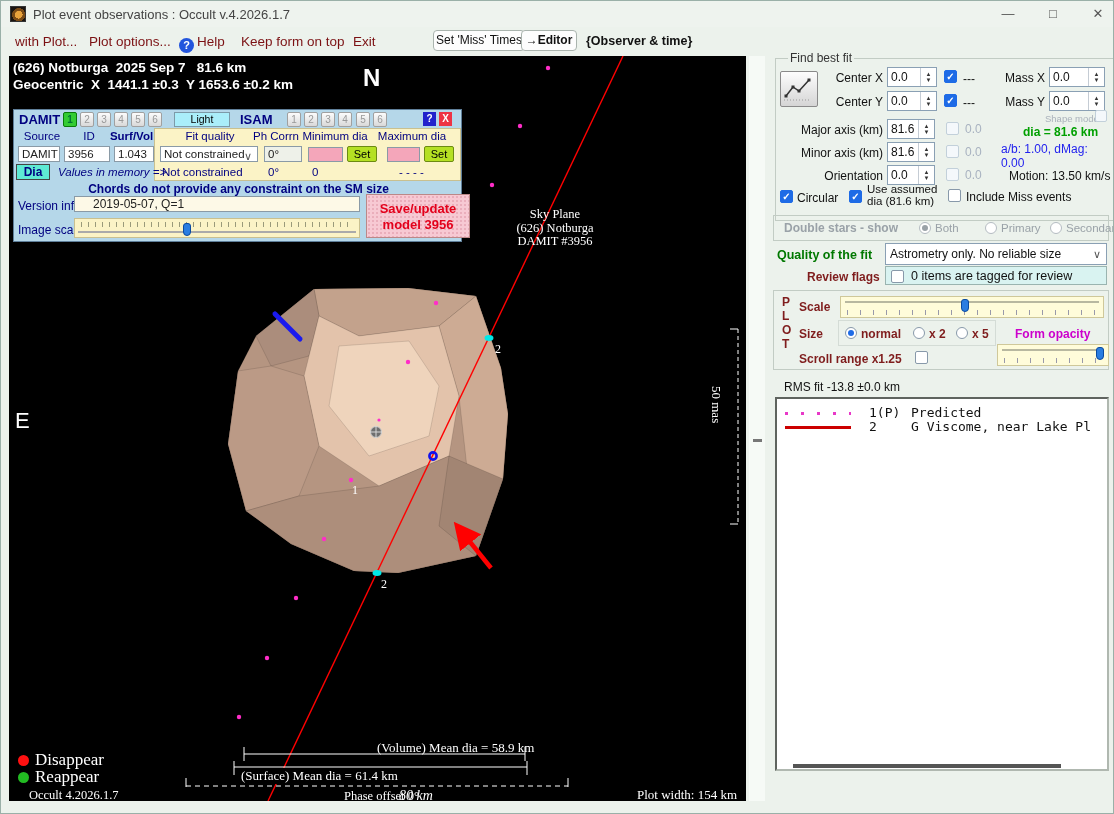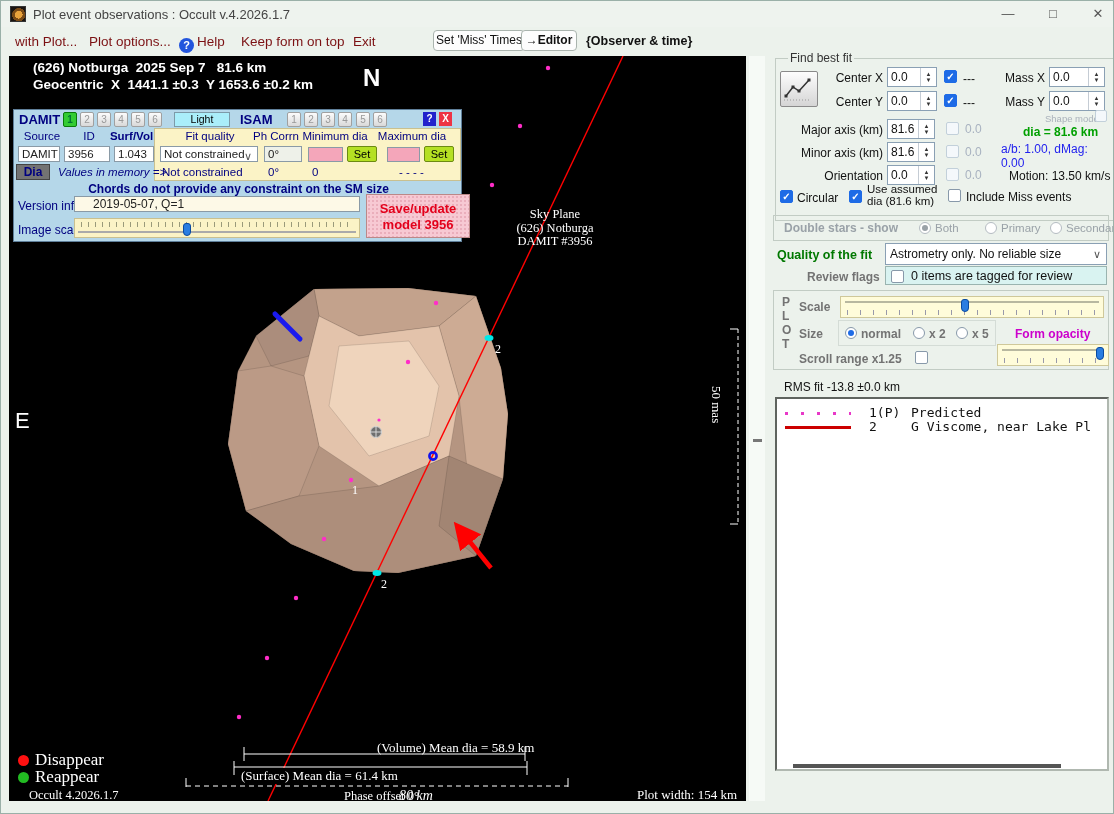--- a/index.html
+++ b/index.html
@@ -1,21 +1,21 @@
 <!DOCTYPE html>
 <html><head>
 <meta charset="utf-8">
 <style>
   html,body{margin:0;padding:0;}
   body{width:1114px;height:814px;position:relative;background:#ecf2ec;
        font-family:"Liberation Sans",sans-serif;overflow:hidden;
        border:1px solid #9ab0a8;box-sizing:border-box;}
   .abs{position:absolute;}
   .nowrap{white-space:nowrap;}
-  .pre{white-space:pre;margin-left:20px;}
+  .pre{white-space:pre;}
 
   
   #titlebar{left:0;top:0;width:100%;height:26px;background:#eef3ee;}
   #app-icon{left:9px;top:5px;width:16px;height:16px;background:
     radial-gradient(circle at 55% 55%, #e8a23c 0 35%, #7a4a16 36% 60%, #1a1410 61%);
     border:1px solid #333;box-sizing:border-box;}
   #title-text{left:32px;top:6px;font-size:13px;color:#444;}
   .winbtn{top:4px;width:30px;height:18px;color:#555;font-size:13px;text-align:center;line-height:18px;}
   #menubar{left:0;top:26px;width:100%;height:28px;}
   .menu-item{top:7px;font-size:13.5px;color:#7b1113;}
@@ -52,21 +52,21 @@
   #x-btn{left:425px;top:2px;width:13px;height:14px;background:#ee3344;color:#fff;font-weight:bold;
     font-size:10px;text-align:center;line-height:14px;}
   #damit-yellow{left:140px;top:18px;width:307px;height:53px;background:#fbf3c6;border:1px solid #c9c090;box-sizing:border-box;}
   .hdr{font-size:11.5px;color:#000080;text-align:center;}
   .field{background:#fff;border:1px solid #8a9aa6;box-sizing:border-box;font-size:11.5px;color:#222;
     padding:1px 3px;height:16px;line-height:13px;}
   .field.grey{background:#eef1e9;}
   .pink-swatch{background:#f4a6ba;border:1px solid #8a9aa6;height:15px;box-sizing:border-box;}
   .set-btn{background:#b5e023;border:1px solid #6c8a12;border-radius:2px;height:16px;
     font-size:11px;color:#000;text-align:center;line-height:14px;box-sizing:border-box;}
-  #dia-btn{left:2px;top:54px;width:34px;height:16px;background:#737373;border:1px solid #444;
+  #dia-btn{left:2px;top:54px;width:34px;height:16px;background:#5eead4;border:1px solid #444;
     color:#000080;font-weight:bold;font-size:12px;text-align:center;line-height:14px;box-sizing:border-box;}
   #mem-label{left:44px;top:56px;font-style:italic;}
   #damit-note{left:0;top:72px;width:449px;text-align:center;font-weight:bold;font-size:12px;}
   #version-field{left:60px;top:86px;width:286px;background:#fdf9e7;}
   #save-btn{left:352px;top:84px;width:104px;height:44px;background:#f7c9d3;
     background-image:radial-gradient(#eaaebb 1px,transparent 1px);background-size:4px 4px;
     border:1px solid #b88;color:#e3001b;font-weight:bold;font-size:13px;text-align:center;
     line-height:16px;padding-top:6px;box-sizing:border-box;}
   #imgscale-slider{left:60px;top:108px;width:286px;height:20px;background:#fbf3c6;
     border:1px solid #c9c090;box-sizing:border-box;}
@@ -89,21 +89,21 @@
   .cb.disabled{background:#f4f8fb;border-color:#c2d0da;}
   .radio{width:12px;height:12px;border-radius:50%;background:#fff;border:1px solid #8899aa;box-sizing:border-box;}
   .radio.sel::after{content:"";display:block;width:6px;height:6px;border-radius:50%;background:#1e6be6;margin:2px;}
   .radio.disabled{border-color:#b5bcc2;}
   .radio.disabled.sel::after{background:#9aa2a8;}
   .rp-label{font-size:12px;color:#111;}
   .grey-sm{font-size:9.5px;color:#aab2bb;}
   .greyval{font-size:12px;color:#a8b2c0;}
   .green-txt{color:#00a000;font-weight:bold;font-size:12px;}
   .blue-txt{color:#2222ee;font-size:12px;}
-  .darkred{color:#737373;font-weight:bold;font-size:12px;}
+  .darkred{color:#7f1d1d;font-weight:bold;font-size:12px;}
   .magenta{color:#cc00cc;font-weight:bold;font-size:12px;}
   .slider{background:#fffcda;border:1px solid #cfc89a;box-sizing:border-box;}
   .slider .rail{position:absolute;left:4px;right:4px;top:4px;height:2px;background:#b8b8a0;}
   .slider .ticks{position:absolute;left:6px;right:6px;bottom:2px;height:5px;
     background:repeating-linear-gradient(90deg,#99a 0 1px,transparent 1px 13px);}
   #quality-select{background:#fff;border:1px solid #8aa0b4;box-sizing:border-box;font-size:12px;
     color:#111;padding:3px 4px;}
   .chev{position:absolute;right:5px;top:3px;color:#555;font-size:11px;}
   #review-field{background:#d9f3f1;border:1px solid #9ab4b0;box-sizing:border-box;}
   #listbox{background:#fff;border:2px inset #b0b8b0;box-sizing:border-box;}

